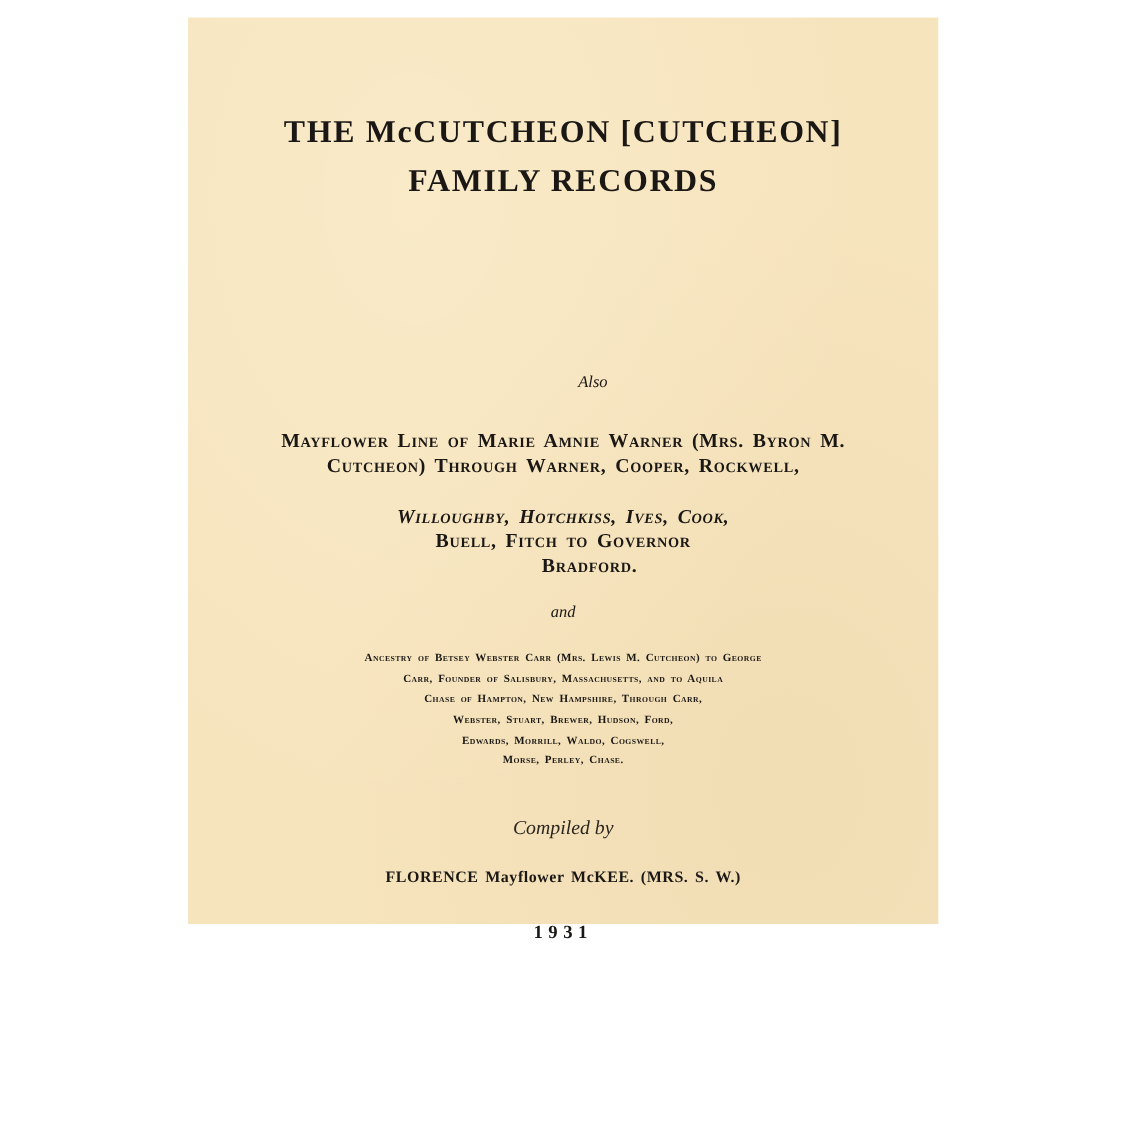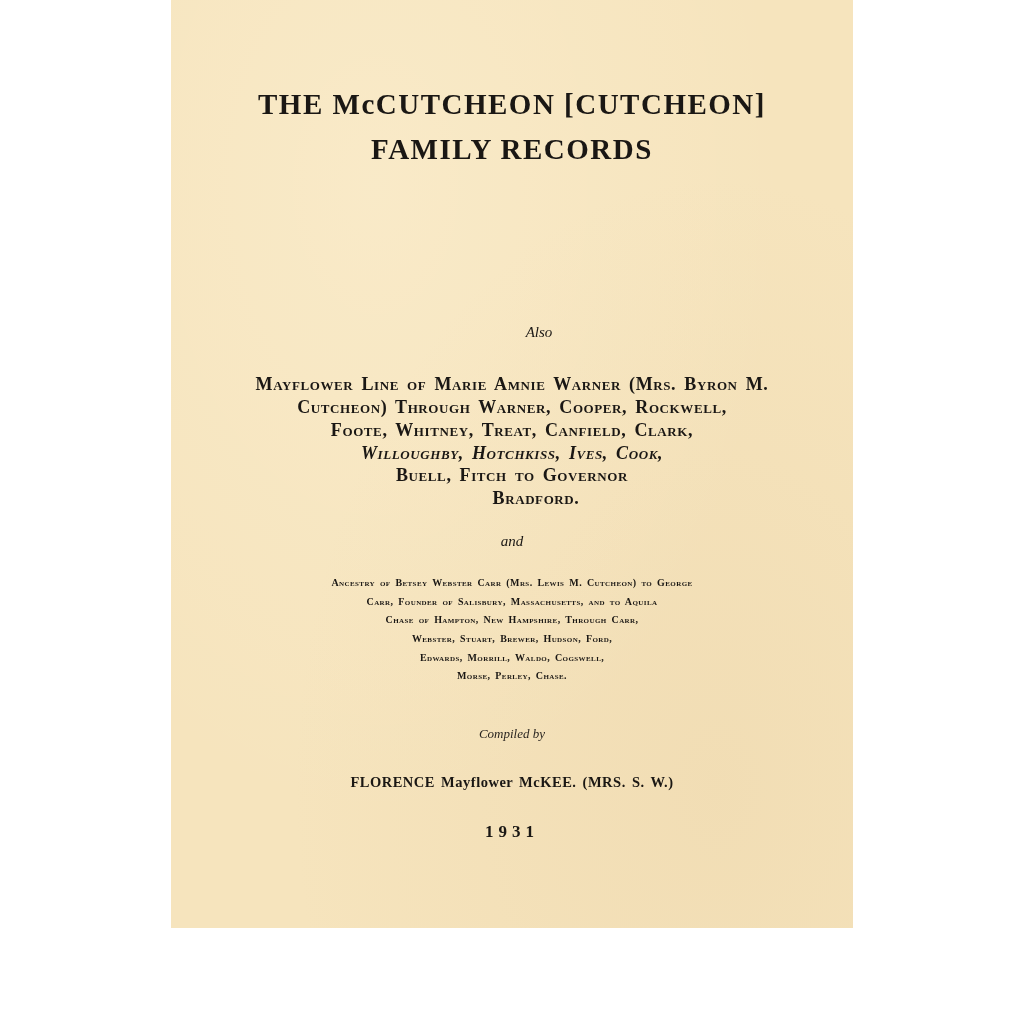--- a/index.html
+++ b/index.html
@@ -6,22 +6,22 @@
     body {
       width: 1024px; height: 1024px;
       background: #ffffff;
       position: relative;
       overflow: hidden;
       font-family: "Liberation Serif", "DejaVu Serif", serif;
       color: #1a1714;
     }
     .page {
       position: absolute;
-      left: 171px; top: 0;
-      width: 682px; height: 928px;
+      left: 171px; top: 16px;
+      width: 682px; height: 824px;
       background: #f6e4bd;
       background-image:
         radial-gradient(ellipse at 30% 20%, rgba(255,245,220,0.35), rgba(0,0,0,0) 60%),
         radial-gradient(ellipse at 80% 85%, rgba(220,190,140,0.18), rgba(0,0,0,0) 55%);
     }
     .line {
       position: absolute;
       left: 0; width: 682px;
       text-align: center;
       white-space: nowrap;
@@ -58,21 +58,21 @@
     .m4 { top: 443px; font-style: italic; }
     .m5 { top: 465px; }
     .m6 { top: 488px; padding-left: 24px; }
     .and { top: 533px; }
     .a1 { top: 577px; }
     .a2 { top: 596px; }
     .a3 { top: 614px; }
     .a4 { top: 633px; }
     .a5 { top: 652px; }
     .a6 { top: 670px; text-align: center; }
-    .compiled { top: 726px; font-size: 13px; color: #2a2520; }
+    .compiled { top: 726px; font-size: 18px; color: #2a2520; }
     .author {
       top: 774px;
       font-weight: bold;
       font-size: 14.5px;
       letter-spacing: 0.5px;
       word-spacing: 2px;
     }
     .year {
       top: 822px;
       font-weight: bold;
@@ -85,21 +85,20 @@
 
 <div class="page">
 
   <div class="line title title-1">THE McCUTCHEON [CUTCHEON]</div>
   <div class="line title title-2">FAMILY RECORDS</div>
 
   <div class="line italic also">Also</div>
 
   <div class="line sc m1">Mayflower Line of Marie Amnie Warner (Mrs. Byron M.</div>
   <div class="line sc m2">Cutcheon) Through Warner, Cooper, Rockwell,</div>
-  <div class="line sc m3">Foote, Whitney, Treat, Canfield, Clark,</div>
   <div class="line sc m4">Willoughby, Hotchkiss, Ives, Cook,</div>
   <div class="line sc m5">Buell, Fitch to Governor</div>
   <div class="line sc m6">Bradford.</div>
 
   <div class="line italic and">and</div>
 
   <div class="line sc2 a1">Ancestry of Betsey Webster Carr (Mrs. Lewis M. Cutcheon) to George</div>
   <div class="line sc2 a2">Carr, Founder of Salisbury, Massachusetts, and to Aquila</div>
   <div class="line sc2 a3">Chase of Hampton, New Hampshire, Through Carr,</div>
   <div class="line sc2 a4">Webster, Stuart, Brewer, Hudson, Ford,</div>

